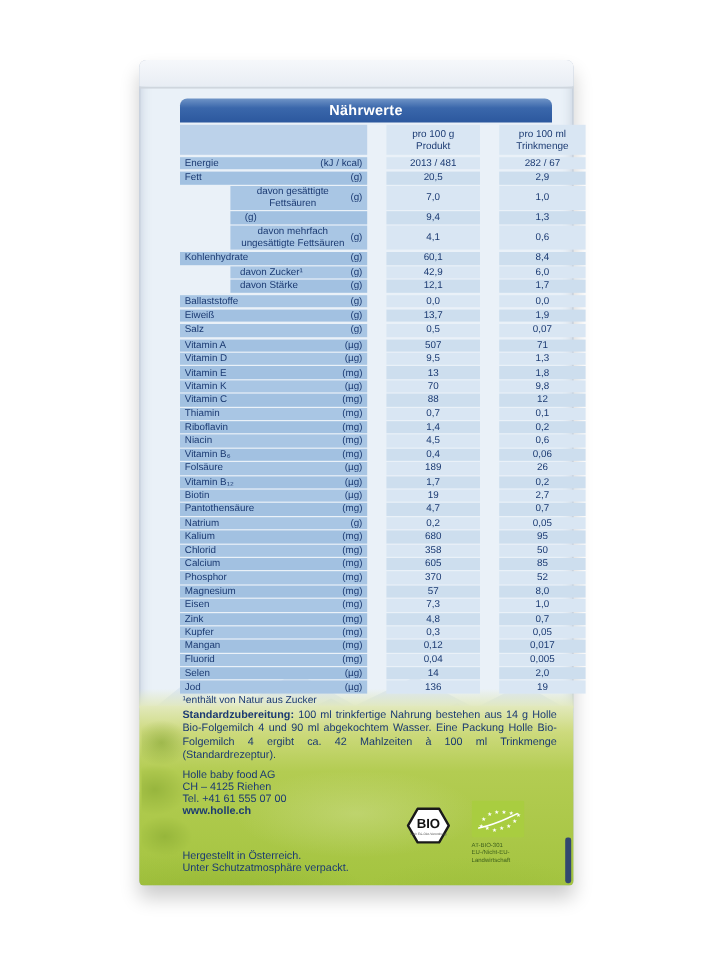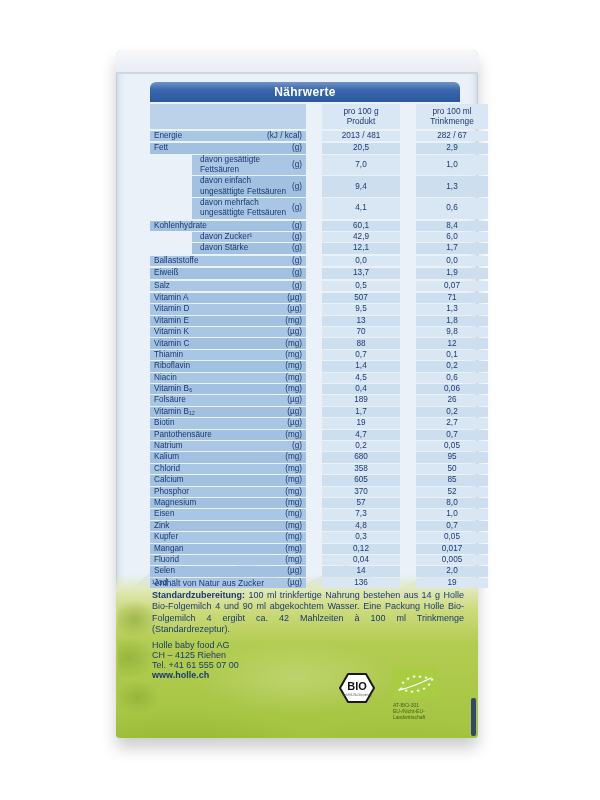--- a/index.html
+++ b/index.html
@@ -37,21 +37,21 @@
   .nhead{margin-bottom:2px;}
   .nhead .hcell{font-size:8.3px;line-height:9.5px;display:flex;flex-direction:column;
                 align-items:center;justify-content:center;height:25px;text-align:center;}
   .nhead .hlabel{background:#bcd2ea;}
   .nhead .hval{background:#d9e6f3;}
   .row{margin-bottom:1px;}
   .row.group{margin-top:2px;}
   .cell{font-size:8.2px;line-height:10.3px;min-height:10.4px;display:flex;align-items:center;}
   .cell.label{background:#a9c6e4;justify-content:space-between;padding:0 4px 0 4px;}
   .row.alt .cell.label{background:#a2c1e1;}
-  .cell.label .nm{text-align:left;}
+  .cell.label .nm{text-align:center;}
   .row.indent .cell.label{padding-left:8px;margin-left:42px;}
   .cell.val{background:#d9e6f3;justify-content:center;text-align:center;}
   .row.alt .cell.val{background:#cddeee;}
   .unit{white-space:nowrap;margin-left:4px;}
   
   .footnote{position:absolute;left:36px;top:528px;font-size:8.5px;}
   .prep{position:absolute;left:36px;top:540px;width:312px;font-size:9px;line-height:11.3px;text-align:justify;margin:0;}
   .addr{position:absolute;left:36px;font-size:9px;line-height:10px;}
   .addr-ch{top:578px;margin-top:12px;}
   .addr-de{top:620px;}
@@ -111,21 +111,20 @@
           <div class="row indent">
             <div class="cell label">
               <span class="nm">davon gesättigte Fettsäuren</span>
               <span class="unit">(g)</span>
             </div>
             <div class="cell val">7,0</div>
             <div class="cell val">1,0</div>
           </div>
           <div class="row indent alt">
             <div class="cell label">
-              <span class="nm">davon einfach ungesättigte Fettsäuren</span>
               <span class="unit">(g)</span>
             </div>
             <div class="cell val">9,4</div>
             <div class="cell val">1,3</div>
           </div>
           <div class="row indent">
             <div class="cell label">
               <span class="nm">davon mehrfach ungesättigte Fettsäuren</span>
               <span class="unit">(g)</span>
             </div>
@@ -395,20 +394,24 @@
     <p class="prep">
       <span class="bold">Standardzubereitung:</span>
       <span>100 ml trinkfertige Nahrung bestehen aus 14 g Holle Bio-Folgemilch 4 und 90 ml abgekochtem Wasser. Eine Packung Holle Bio-Folgemilch 4 ergibt ca. 42 Mahlzeiten à 100 ml Trinkmenge (Standardrezeptur).</span>
     </p>
 
     <div class="addr addr-ch">
       <div>Holle baby food AG</div>
       <div>CH – 4125 Riehen</div>
       <div>Tel. +41 61 555 07 00</div>
       <div class="bold">www.holle.ch</div>
+    </div>
+    <div class="addr madein">
+      <div>Hergestellt in Österreich.</div>
+      <div>Unter Schutzatmosphäre verpackt.</div>
     </div>
 
     <svg class="bio-seal" width="38" height="34" viewBox="0 0 38 34">
       <polygon points="2,17 10,3 28,3 36,17 28,31 10,31" fill="#ffffff" stroke="#1a1a1a" stroke-width="2" stroke-linejoin="round"></polygon>
       <text x="19" y="19" text-anchor="middle" font-family="Liberation Sans, sans-serif" font-size="11" font-weight="bold" fill="#111111">BIO</text>
       <text x="19" y="25" text-anchor="middle" font-family="Liberation Sans, sans-serif" font-size="2.6" fill="#555555">nach EG-Öko-Verordnung</text>
     </svg>
 
     <svg class="eu-logo" width="44" height="31" viewBox="0 0 44 31">
       <rect x="0" y="0" width="44" height="31" rx="2" fill="#a9cd40"></rect>

